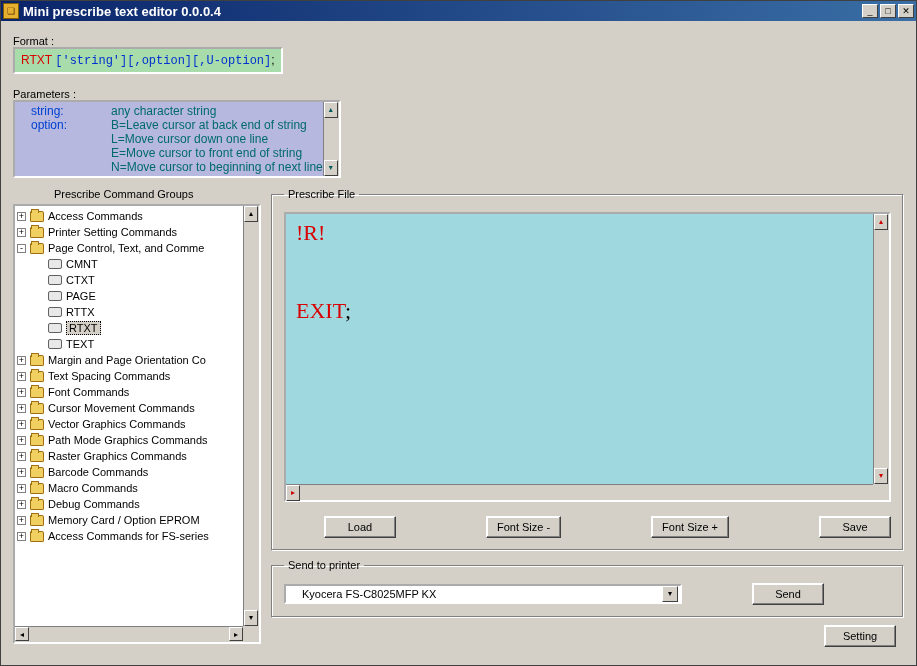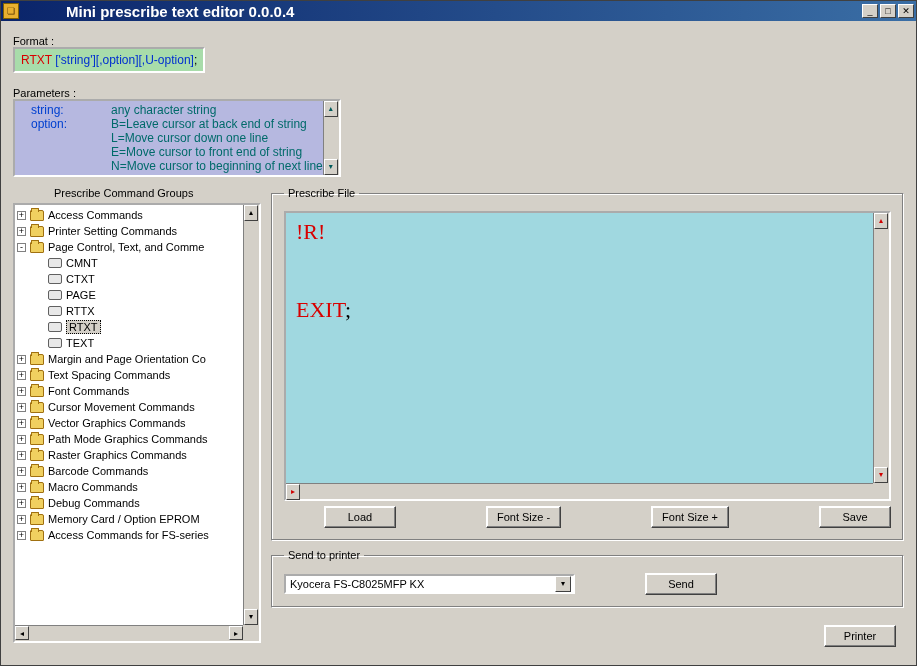--- a/index.html
+++ b/index.html
@@ -30,21 +30,21 @@
   }
   .titlebar .app-icon {
     width: 16px;
     height: 16px;
     background: #e8b030;
     border: 1px solid #806000;
     margin-right: 4px;
     display:flex;align-items:center;justify-content:center;
     font-size:9px;color:#503000;
   }
-  .titlebar .title-text { font-weight: bold; font-size: 15px; margin-left: 43px; }
+  .titlebar .title-text { font-weight: bold; font-size: 13px; }
   .titlebar .spacer { flex: 1; }
   .titlebar .win-btn {
     width: 16px;
     height: 14px;
     background: #d4d0c8;
     border: 1px solid #fff;
     border-right-color: #404040;
     border-bottom-color: #404040;
     margin-left: 2px;
     font-family: Marlett, Arial;
@@ -128,41 +128,41 @@
     border: 2px inset #fff;
     position:relative;
     padding:6px 10px;
     font-family: "Times New Roman", serif;
     font-size: 22px;
     color: #d00000;
   }
   .editor-hscroll { position:absolute; bottom:0; left:0; right:16px; height:16px; background:#d4d0c8; border-top:1px solid #808080;}
   .editor-vscroll { position:absolute; top:0; right:0; bottom:16px; width:16px; background:#d4d0c8; border-left:1px solid #808080;}
   .editor-corner { position:absolute; right:0; bottom:0; width:16px; height:16px; background:#d4d0c8;}
-  .btn-row { display:flex; gap:20px; margin-top:5px; align-items:center;}
+  .btn-row { display:flex; gap:20px; margin-top:14px; align-items:center;}
   .btn {
     min-width:72px; height:22px;
     background:#d4d0c8;
     border:1px solid #fff;
     border-right-color:#404040; border-bottom-color:#404040;
     box-shadow: inset -1px -1px 0 #808080, inset 1px 1px 0 #fff;
     font-size:11px; text-align:center; line-height:20px;
     padding:0 10px;
   }
   .printer-row { display:flex; align-items:center; gap:20px; }
   .combo {
-    width:291px; height:20px; background:#fff;
+    width:398px; height:20px; background:#fff;
     border:2px inset #fff;
-    display:flex; align-items:center; padding:0 2px 0 4px;
+    display:flex; align-items:center; padding:0 2px 0 16px;
     font-size:11px;
   }
   .combo-btn { width:16px; height:16px; margin-left:auto; background:#d4d0c8; border:1px solid #fff; border-right-color:#404040; border-bottom-color:#404040; text-align:center; line-height:14px; font-size:8px;}
   .cancel-wrap { position:absolute; right:20px; bottom:18px;}
   .red { color:#d80000; }
-  .blue { color:#0030d0; }
+  .blue { color:#0030d0;font-family:Liberation Mono, monospace; }
   .teal { color:#006a6a; }
   .black { color:#000; }
 </style>
 </head>
 <body>
 
 <div class="window">
 
   <div class="titlebar">
     <div class="app-icon">❏</div>
@@ -362,17 +362,17 @@
               <div class="combo-btn">▾</div>
             </div>
             <div style="width:30px"></div>
             <div class="btn">Send</div>
           </div>
         </fieldset>
       </div>
     </div>
 
     <div class="cancel-wrap">
-      <div class="btn">Printer</div>
+      <div class="btn">Setting</div>
     </div>
 
   </div>
 </div>
 
 </body></html>

